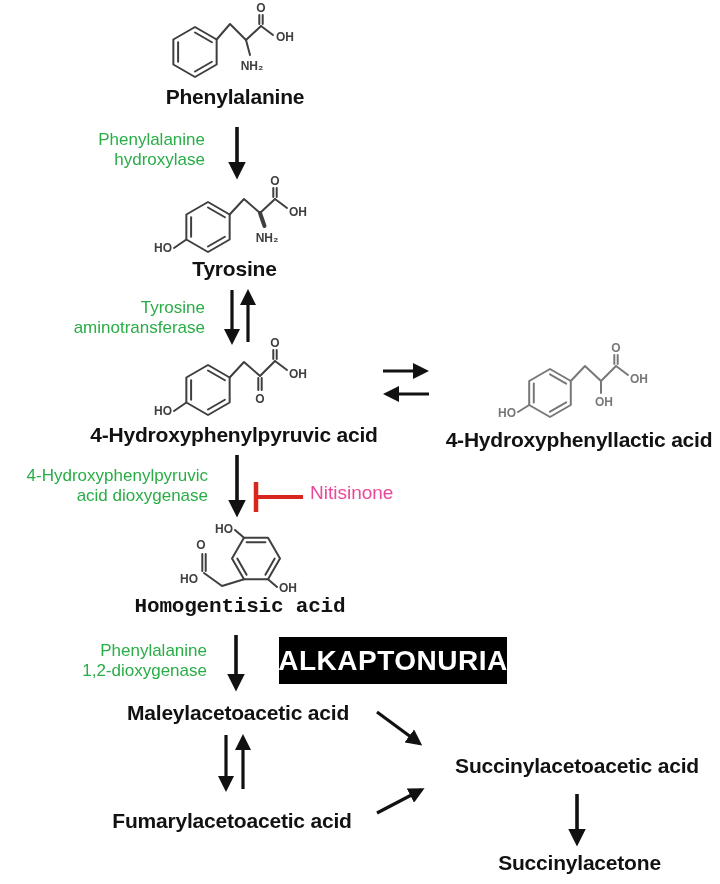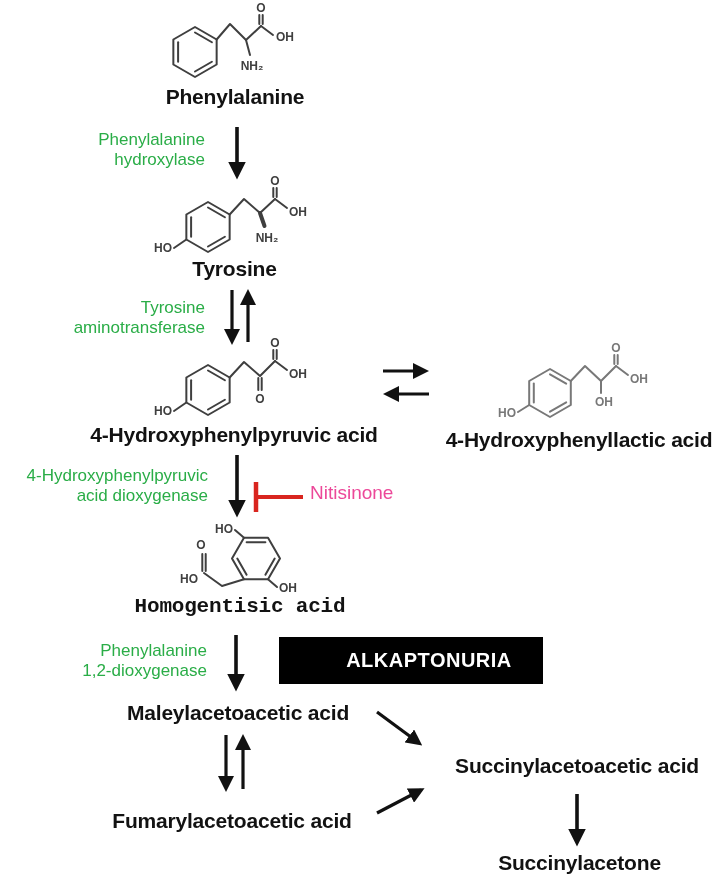--- a/index.html
+++ b/index.html
@@ -15,22 +15,22 @@
   .enzyme{
     position:absolute;text-align:right;font-size:17px;line-height:20px;
     color:var(--enzyme,#2aad47);white-space:nowrap;
   }
   .inhibitor-label{
     position:absolute;font-size:19px;color:#ec4899;white-space:nowrap;
   }
   .disease-box{
     position:absolute;left:279px;top:637px;width:228px;height:47px;
     background:var(--disease_bg,#000);color:var(--disease_text,#fff);
-    font-weight:bold;font-size:20px;letter-spacing:0.5px;
-    display:flex;align-items:center;justify-content:center;white-space:nowrap;padding-left:36px;
+    font-weight:bold;font-size:28px;letter-spacing:0.5px;
+    display:flex;align-items:center;justify-content:center;white-space:nowrap;
   }
   svg#drawing{position:absolute;left:0;top:0;}
   .bond{stroke:var(--structure,#3f3f3f);stroke-width:2;fill:none;stroke-linecap:round;stroke-linejoin:round;}
   .bond-light{stroke:var(--structure_light,#787878);}
   .wedge{stroke:var(--structure,#3f3f3f);stroke-width:4;stroke-linecap:round;}
   .atom{font-family:"Liberation Sans",sans-serif;font-size:12px;font-weight:bold;fill:var(--structure,#3f3f3f);}
   .atom-light{fill:var(--structure_light,#787878);}
   .rxn{stroke:var(--ink,#111);stroke-width:3.6;fill:none;}
   .rxn-thin{stroke:var(--ink,#111);stroke-width:3.2;fill:none;}
   .inh{stroke:var(--inhibitor,#d9251f);fill:none;}

